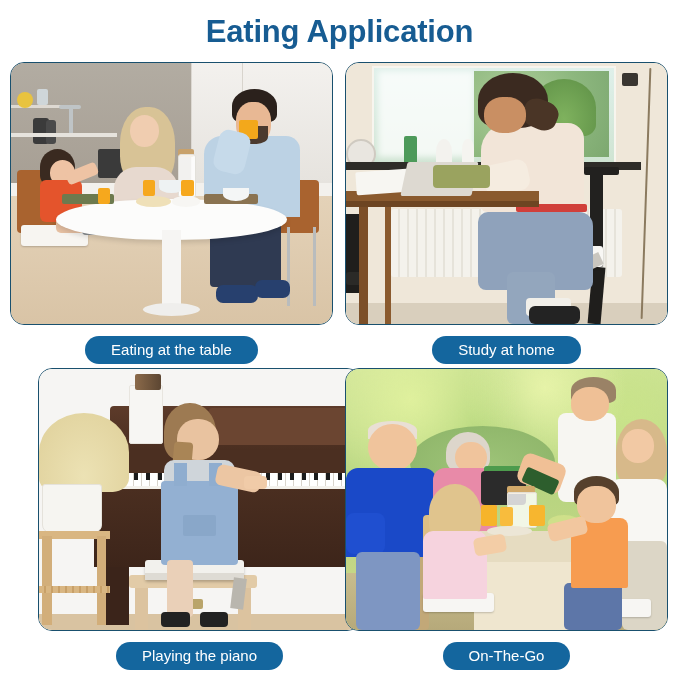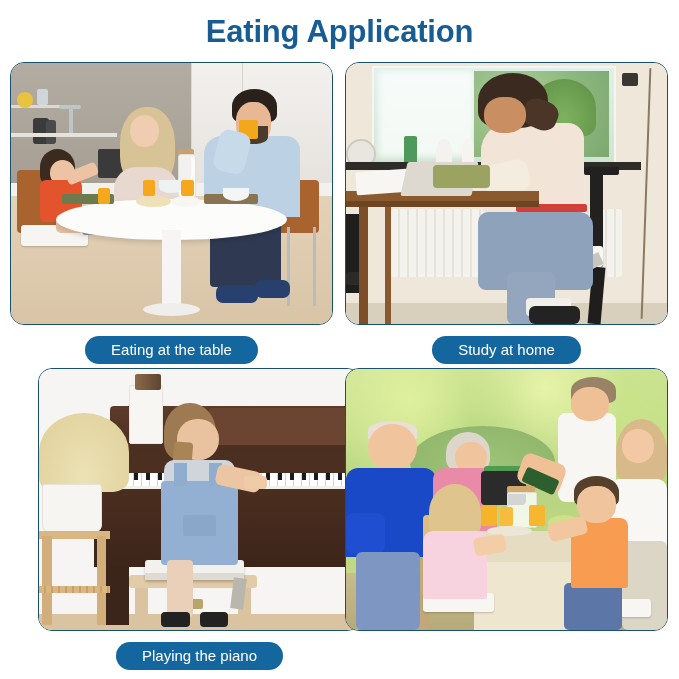--- a/index.html
+++ b/index.html
@@ -451,15 +451,18 @@
       <div class="ly p4-girl-body"></div>
       <div class="ly p4-girl-arm"></div>
       <div class="ly p4-boy-chair"></div>
       <div class="ly p4-boy-cush"></div>
       <div class="ly p4-boy-jeans"></div>
       <div class="ly p4-boy-body"></div>
       <div class="ly p4-boy-hair"></div>
       <div class="ly p4-boy-face"></div>
       <div class="ly p4-boy-arm"></div>
     </div>
+    <div class="cap-wrap">
+      <span class="pill">On-The-Go</span>
+    </div>
   </div>
 
 </div>
 
 </body></html>

